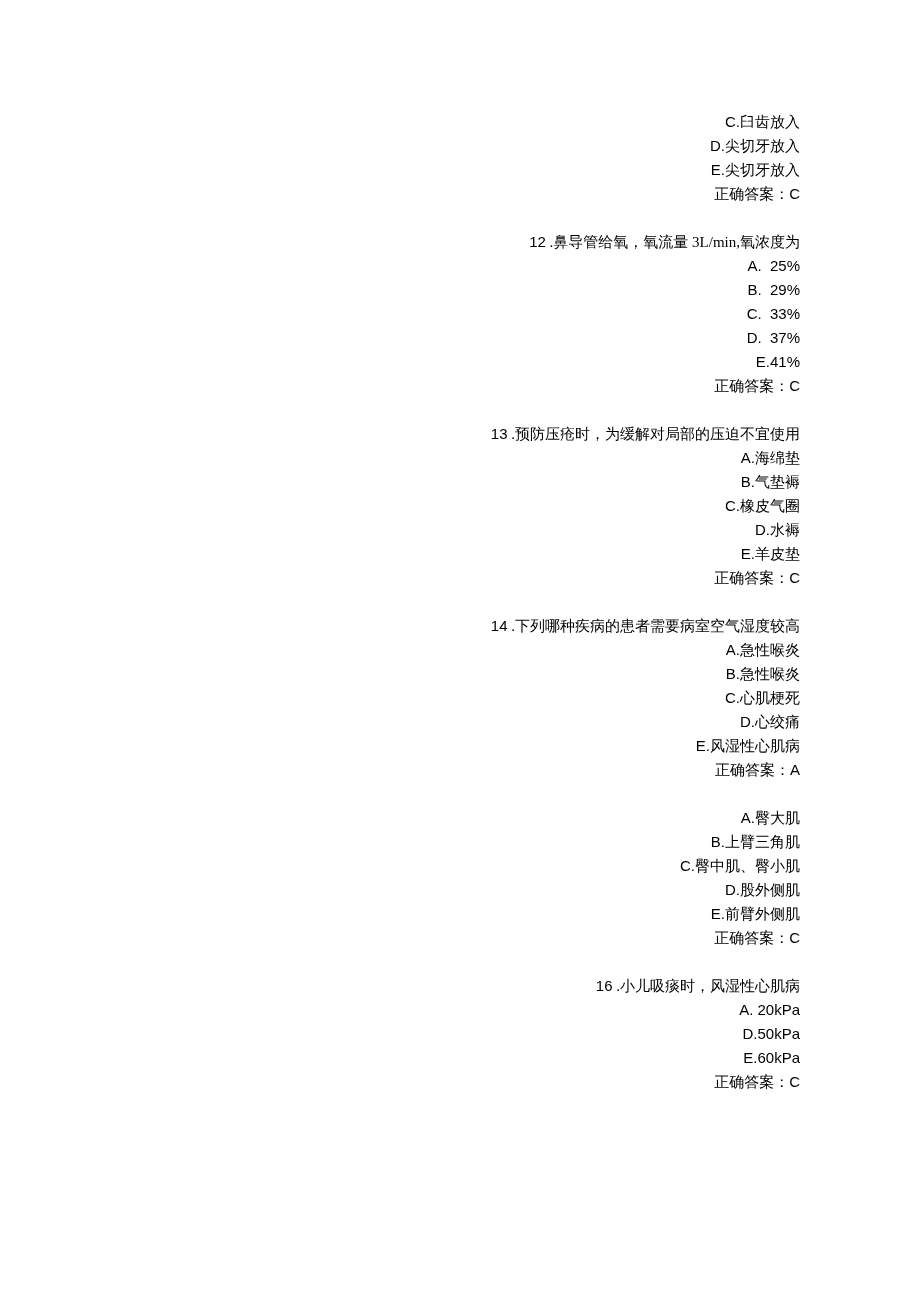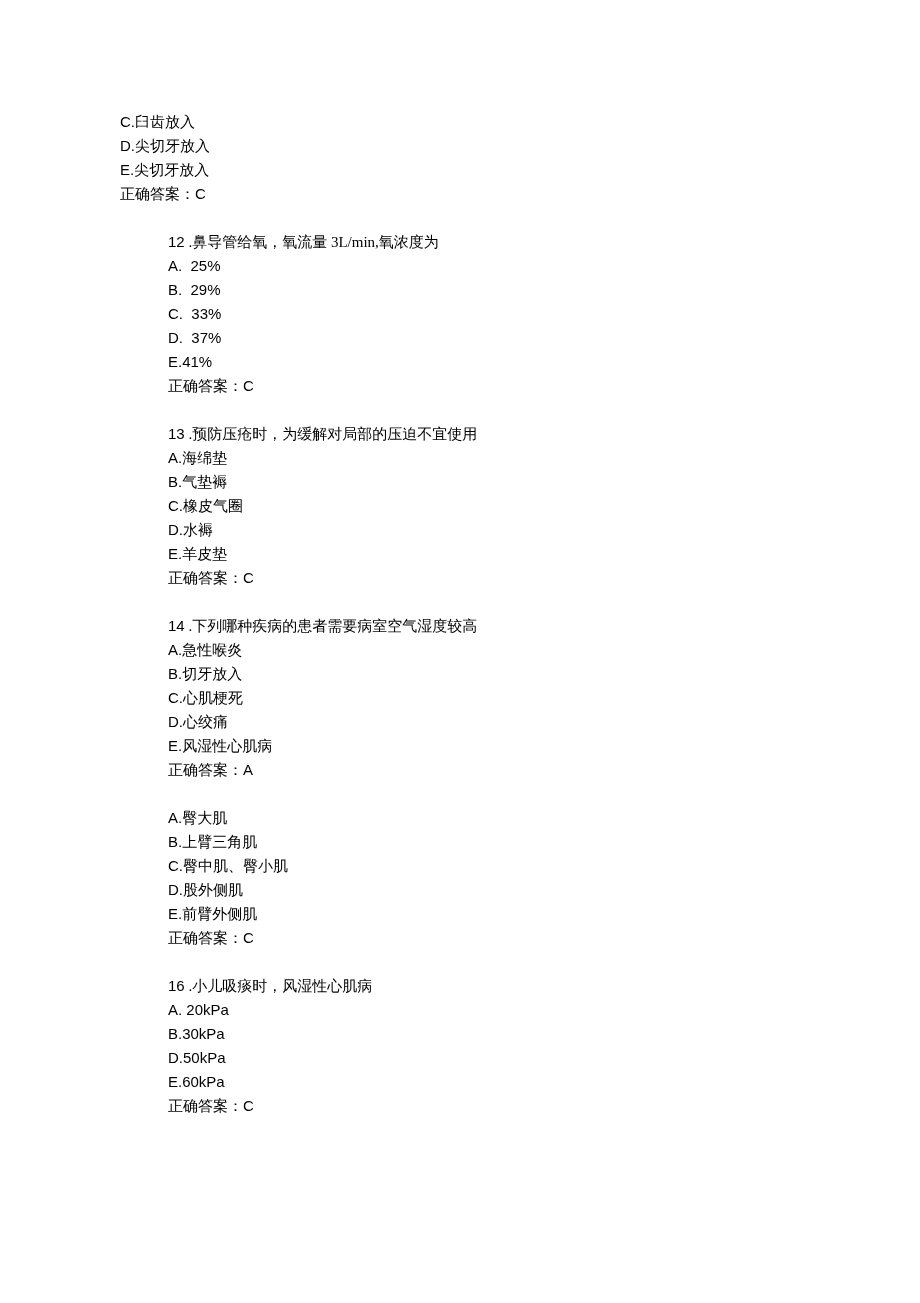--- a/index.html
+++ b/index.html
@@ -7,21 +7,22 @@
     padding: 0;
     background: #ffffff;
     font-family: "SimSun", "Songti SC", serif;
     font-size: 15px;
     color: #000000;
     width: 920px;
     height: 1303px;
     box-sizing: border-box;
   }
   .page {
-    padding: 110px 120px 40px 120px;
+    padding: 110px 120px 40px 80px;
+    text-align: right;
   }
   .line {
     line-height: 24px;
     white-space: pre-wrap;
   }
   .ascii {
     font-family: Arial, "Helvetica Neue", sans-serif;
   }
   .question-block {
     margin-bottom: 24px;
@@ -59,38 +60,37 @@
     <div class="line"><span class="ascii">B.气垫褥</span></div>
     <div class="line"><span class="ascii">C.橡皮气圈</span></div>
     <div class="line"><span class="ascii">D.水褥</span></div>
     <div class="line"><span class="ascii">E.羊皮垫</span></div>
     <div class="line"><span>正确答案：</span><span class="ascii">C</span></div>
   </div>
 
   <div class="question-block gap-top">
     <div class="line"><span class="ascii">14</span><span> .下列哪种疾病的患者需要病室空气湿度较高</span></div>
     <div class="line"><span class="ascii">A.急性喉炎</span></div>
-    <div class="line"><span class="ascii">B.切牙放入</span></div>
+    <div class="line"><span class="ascii">B.急性喉炎</span></div>
     <div class="line"><span class="ascii">C.心肌梗死</span></div>
     <div class="line"><span class="ascii">D.心绞痛</span></div>
     <div class="line"><span class="ascii">E.风湿性心肌病</span></div>
     <div class="line"><span>正确答案：</span><span class="ascii">A</span></div>
   </div>
 
   <div class="question-block gap-top">
     <div class="line"><span class="ascii">A.臀大肌</span></div>
     <div class="line"><span class="ascii">B.上臂三角肌</span></div>
     <div class="line"><span class="ascii">C.臀中肌、臀小肌</span></div>
     <div class="line"><span class="ascii">D.股外侧肌</span></div>
     <div class="line"><span class="ascii">E.前臂外侧肌</span></div>
     <div class="line"><span>正确答案：</span><span class="ascii">C</span></div>
   </div>
 
   <div class="question-block gap-top">
     <div class="line"><span class="ascii">16</span><span> .小儿吸痰时，风湿性心肌病</span></div>
     <div class="line"><span class="ascii">A. 20kPa</span></div>
-    <div class="line"><span class="ascii">B.30kPa</span></div>
     <div class="line"><span class="ascii">D.50kPa</span></div>
     <div class="line"><span class="ascii">E.60kPa</span></div>
     <div class="line"><span>正确答案：</span><span class="ascii">C</span></div>
   </div>
 
 </div>
 
 </body></html>

